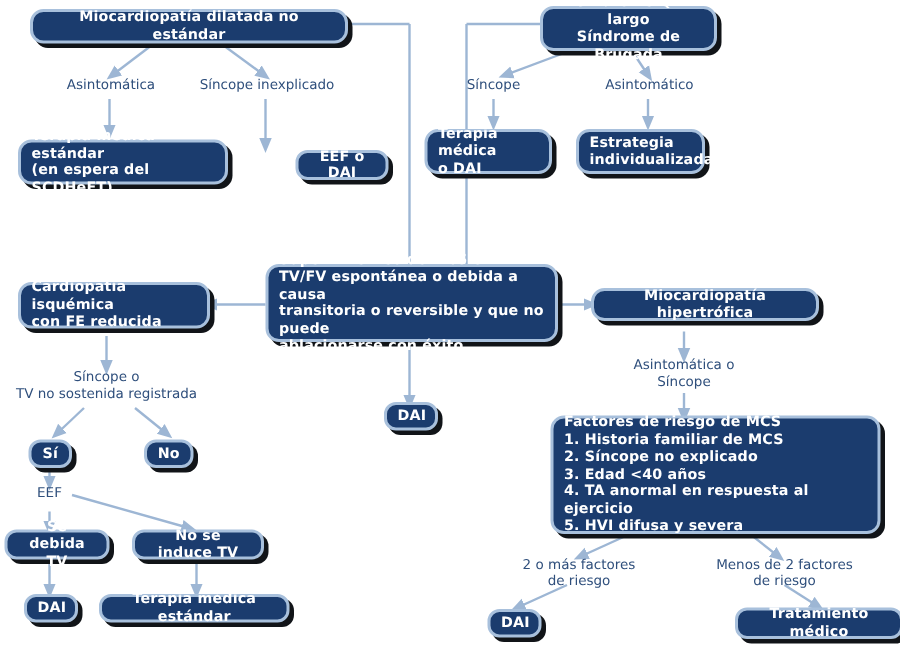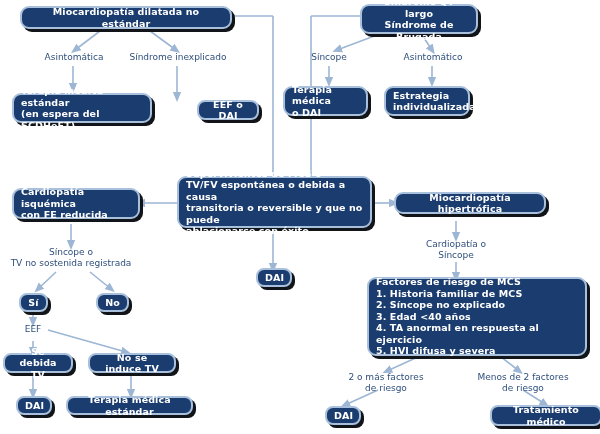--- a/index.html
+++ b/index.html
@@ -112,21 +112,21 @@
     <span class="txt">Miocardiopatía dilatada no estándar</span>
   </div>
 
   <div class="node center" style="left:360px;top:4px;width:118px;height:30px;">
     <span class="txt">Síndrome QT largo
 Síndrome de Brugada</span>
   </div>
 
   <div class="elabel" style="left:30px;top:52px;width:88px;">Asintomática</div>
 
-  <div class="elabel" style="left:126px;top:52px;width:104px;">Síndrome inexplicado</div>
+  <div class="elabel" style="left:126px;top:52px;width:104px;">Síncope inexplicado</div>
 
   <div class="elabel" style="left:292px;top:52px;width:74px;">Síncope</div>
 
   <div class="elabel" style="left:394px;top:52px;width:78px;">Asintomático</div>
 
   <div class="node" style="left:12px;top:93px;width:140px;height:30px;">
     <span class="txt">Terapia médica estándar
 (en espera del SCDHeFT)</span>
   </div>
 
@@ -186,21 +186,21 @@
   </div>
 
   <div class="node center small" style="left:16px;top:396px;width:36px;height:19px;">
     <span class="txt">DAI</span>
   </div>
 
   <div class="node center small" style="left:66px;top:396px;width:127px;height:19px;">
     <span class="txt">Terapia médica estándar</span>
   </div>
 
-  <div class="elabel" style="left:406px;top:239px;width:100px;">Cardiopatía o
+  <div class="elabel" style="left:406px;top:239px;width:100px;">Asintomática o
 Síncope</div>
 
   <div class="node" style="left:367px;top:277px;width:220px;height:79px;">
     <span class="txt">Factores de riesgo de MCS
 1. Historia familiar de MCS
 2. Síncope no explicado
 3. Edad &lt;40 años
 4. TA anormal en respuesta al ejercicio
 5. HVI difusa y severa</span>
   </div>

